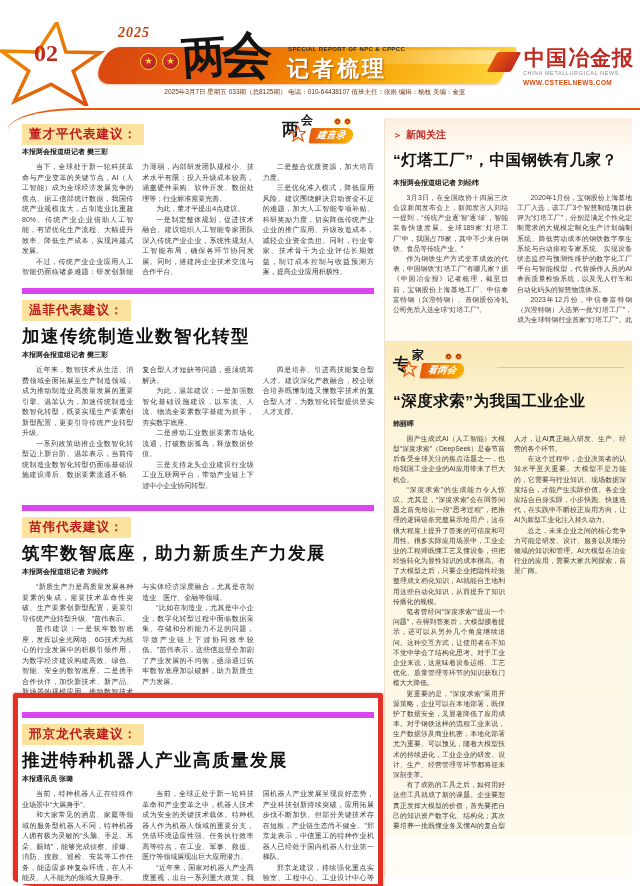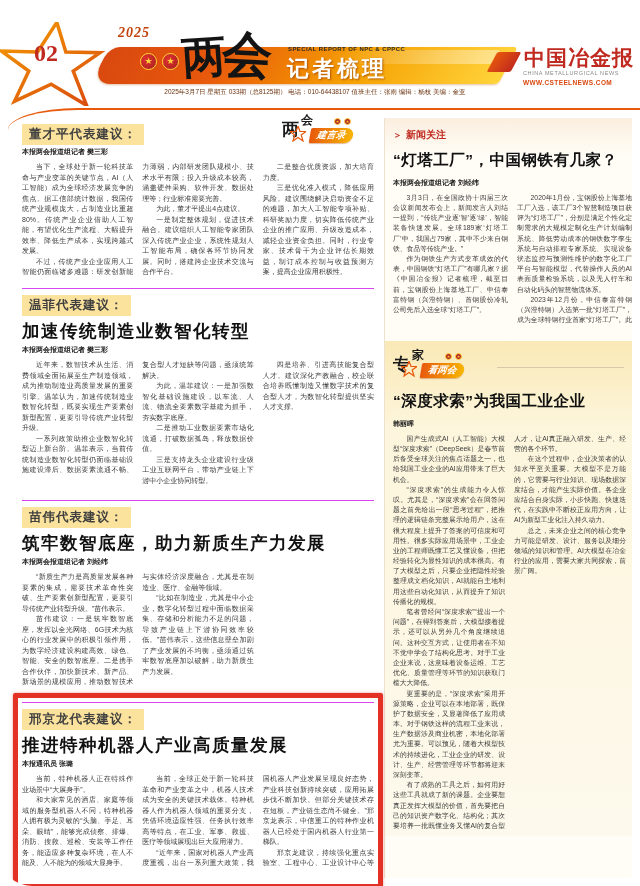--- a/index.html
+++ b/index.html
@@ -36,22 +36,22 @@
   .header-rule{position:absolute;left:8px;right:0;top:108px;height:24px;
          border-top:2px solid #e8590c;border-top-left-radius:70px 22px;}
 
   
   .col-left{position:absolute;left:22px;top:118px;width:352px;}
   .col-right{position:absolute;left:384px;top:118px;width:248px;height:760px;
          background:linear-gradient(180deg,#fbeedf 0%,#fffdf6 5%,#fffdf6 100%);
          border-left:1px solid #eee2cf;padding-left:8px;box-sizing:border-box;}
 
   .art{position:relative;padding:6px 0 10px;}
-  .art + .art{border-top:1px solid #d946ef;}
-  .kicker{display:inline-block;background:#fbe39d;color:#404040;font-weight:900;font-size:12.5px;
+  .art + .art{border-top:6px solid #d946ef;}
+  .kicker{display:inline-block;background:#fbe39d;color:#b91c1c;font-weight:900;font-size:12.5px;
           padding:2px 7px;letter-spacing:1px;}
   .headline{font-weight:900;color:#111;font-size:18.5px;letter-spacing:1.5px;margin:5px 0 4px;line-height:1.15;}
   .headline.sm{font-size:17.5px;}
   .byline{font-size:7px;font-weight:bold;color:#222;margin:2px 0 5px;}
   .body3{columns:3;column-gap:9px;column-fill:auto;font-size:7px;line-height:1.5;text-align:justify;color:#3a3a3a;overflow:hidden;}
   .body2{columns:2;column-gap:9px;column-fill:auto;font-size:6.8px;line-height:1.5;text-align:justify;color:#3a3a3a;overflow:hidden;}
   .body3 p,.body2 p{margin:0;text-indent:2em;}
   .b1{height:116px;} .b2{height:130px;} .b3{height:120px;} .b4{height:100px;}
 
   

